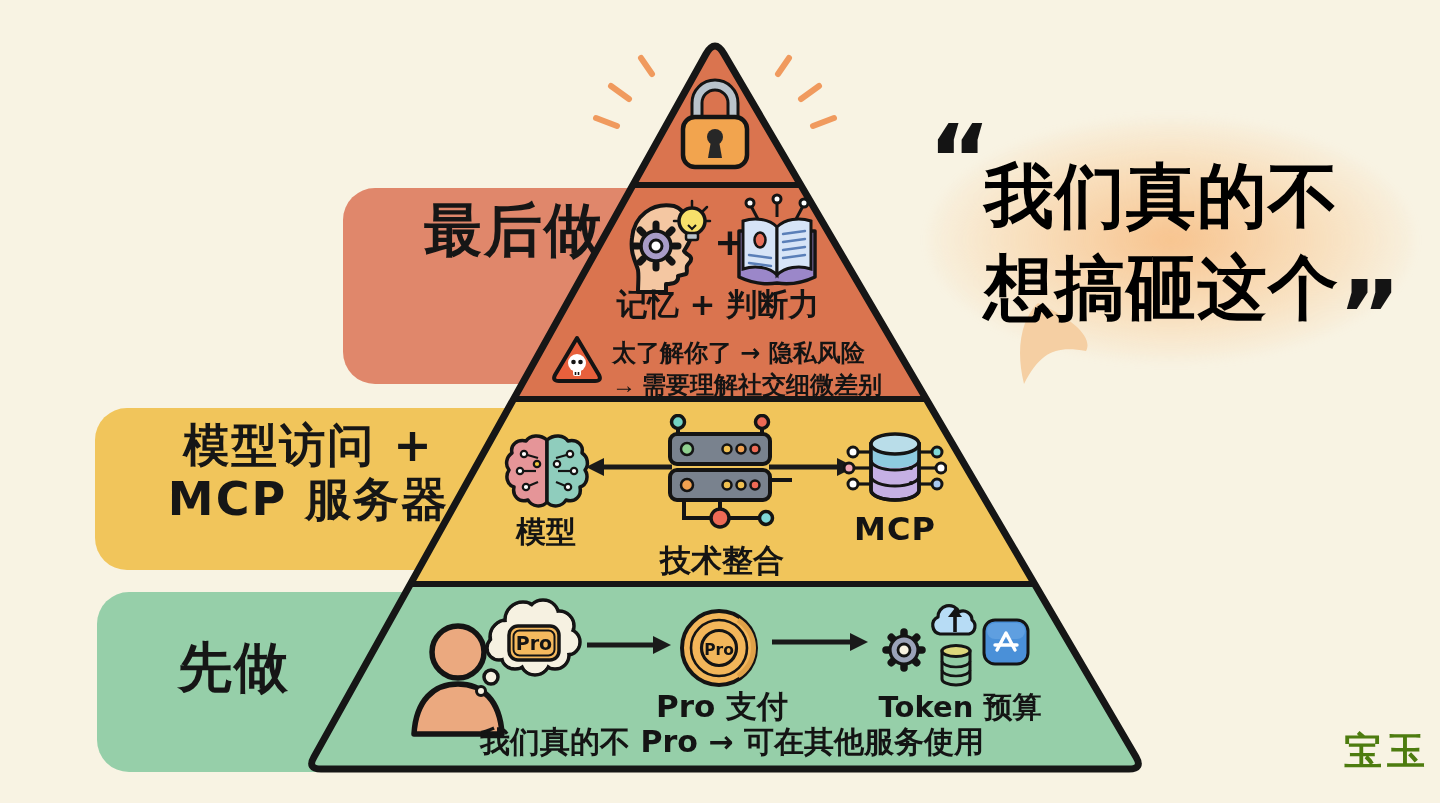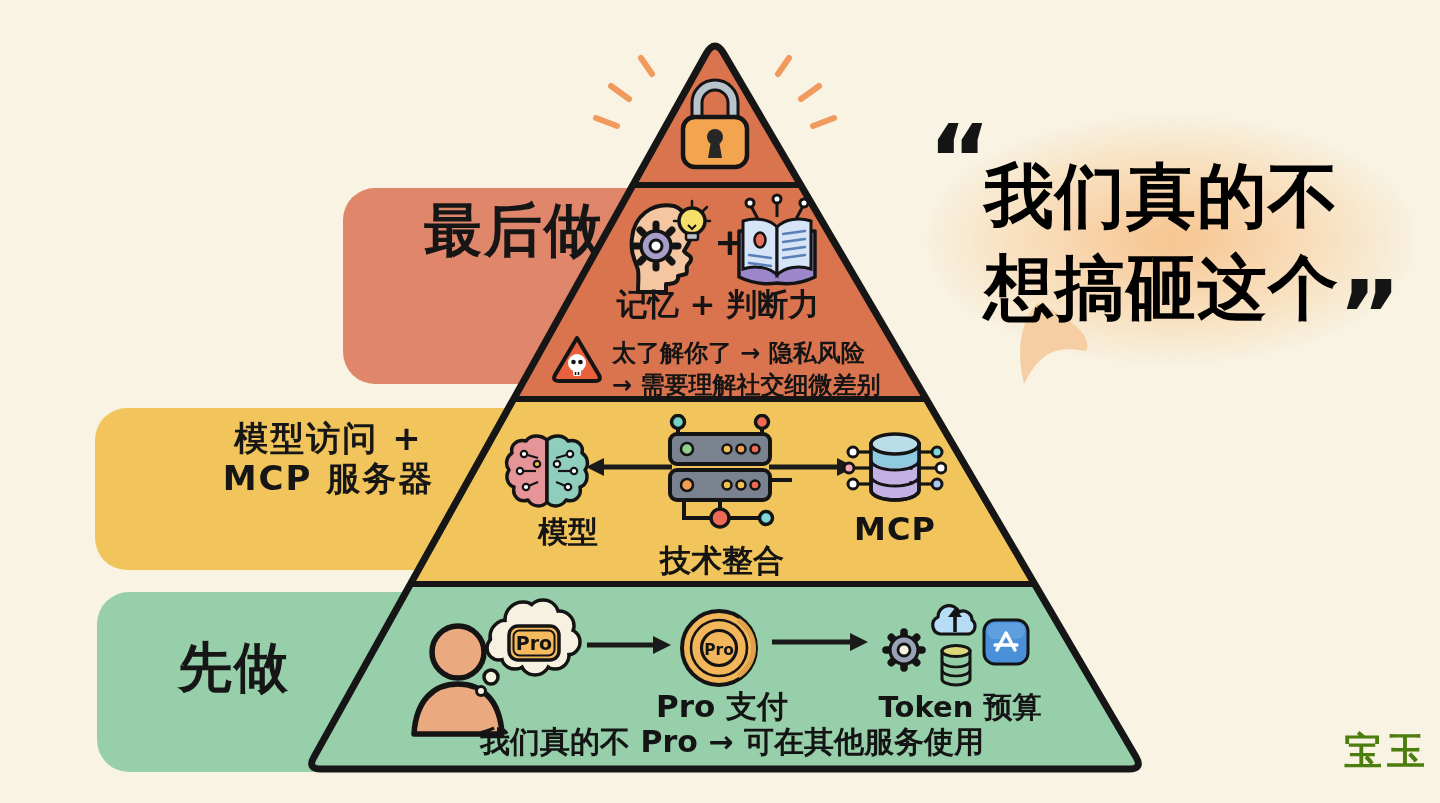--- a/index.html
+++ b/index.html
@@ -45,21 +45,21 @@
 
 <div class="glow z0"></div>
 <svg class="abs z0" style="left:1005px;top:298px;" width="100" height="96" viewBox="0 0 100 96">
   <path d="M 33,5 C 70,22 88,40 81,53 C 53,48 36,52 19,86 C 10,50 17,20 33,5 Z" fill="#f5cfa3"></path>
 </svg>
 
 <div class="plate z1" style="left:343px;top:188px;width:355px;height:196px;background:#e0876b;"></div>
 <div class="plate-label z1" style="left:343px;top:196px;width:330px;font-size:58px;">最后做</div>
 
 <div class="plate z1" style="left:95px;top:408px;width:465px;height:162px;background:#f1c55b;"></div>
-<div class="plate-label z1" style="left:95px;top:418px;width:415px;font-size:34px;margin-left:20px;">
+<div class="plate-label z1" style="left:95px;top:418px;width:415px;font-size:46px;">
   <div>模型访问 +</div>
   <div>MCP 服务器</div>
 </div>
 
 <div class="plate z1" style="left:97px;top:592px;width:420px;height:180px;background:#96cfa9;"></div>
 <div class="plate-label z1" style="left:97px;top:636px;width:262px;font-size:54px;">先做</div>
 
 <svg class="abs z2" style="left:0;top:0;" width="1440" height="803" viewBox="0 0 1440 803">
   <path d="M 411,584 L 1034,584 L 1136,757 Q 1143,769 1129,769 L 321,769 Q 307,769 314,757 Z" fill="#96cfa9"></path>
   <path d="M 514,399 L 926,399 L 1034,584 L 411,584 Z" fill="#f1c55b"></path>
@@ -148,21 +148,21 @@
   <path d="M 27,4 L 49,41 Q 52,47 45,47 L 9,47 Q 2,47 5,41 Z" fill="#e8603c" stroke="#141414" stroke-width="4" stroke-linejoin="round"></path>
   <circle cx="27" cy="29" r="9" fill="#ffffff"></circle>
   <rect x="23" y="35" width="8" height="7" rx="2" fill="#ffffff"></rect>
   <circle cx="23.5" cy="28" r="2.3" fill="#141414"></circle>
   <circle cx="30.5" cy="28" r="2.3" fill="#141414"></circle>
   <line x1="25.5" y1="38" x2="25.5" y2="41" stroke="#141414" stroke-width="1.6"></line>
   <line x1="28.5" y1="38" x2="28.5" y2="41" stroke="#141414" stroke-width="1.6"></line>
 </svg>
 
 <div class="ptext z3" style="left:612px;top:337px;font-size:24px;text-align:right;">太了解你了 → 隐私风险</div>
-<div class="ptext z3" style="left:612px;top:369px;font-size:24px;text-align:center;">→ 需要理解社交细微差别</div>
+<div class="ptext z3" style="left:612px;top:369px;font-size:24px;text-align:center;font-family:Liberation Serif, serif;">→ 需要理解社交细微差别</div>
 
 <svg class="abs z3" style="left:504px;top:430px;" width="86" height="82" viewBox="0 0 86 82">
   <path d="M 43,10 C 36,4 26,5 22,11 C 13,9 6,15 8,23 C 2,27 1,35 5,40 C 1,46 3,55 10,57 C 8,66 15,73 24,70 C 28,77 38,78 43,72 Z" fill="#e59598" stroke="#141414" stroke-width="3.5" stroke-linejoin="round"></path>
   <path d="M 43,10 C 50,4 60,5 64,11 C 73,9 80,15 78,23 C 84,27 85,35 81,40 C 85,46 83,55 76,57 C 78,66 71,73 62,70 C 58,77 48,78 43,72 Z" fill="#8fcdbd" stroke="#141414" stroke-width="3.5" stroke-linejoin="round"></path>
   <g stroke="#141414" stroke-width="2.2" fill="none">
     <line x1="20" y1="24" x2="34" y2="28"></line>
       <line x1="16" y1="41" x2="32" y2="41"></line>
     <line x1="22" y1="57" x2="34" y2="52"></line>
       <line x1="66" y1="24" x2="52" y2="28"></line>
     <line x1="70" y1="41" x2="54" y2="41"></line>
@@ -172,21 +172,21 @@
     <circle cx="20" cy="24" r="3.2" fill="#ffffff"></circle>
     <circle cx="16" cy="41" r="3.2" fill="#ffffff"></circle>
     <circle cx="22" cy="57" r="3.2" fill="#ffffff"></circle>
     <circle cx="33" cy="34" r="3.2" fill="#f0c83c"></circle>
     <circle cx="66" cy="24" r="3.2" fill="#ffffff"></circle>
     <circle cx="70" cy="41" r="3.2" fill="#ffffff"></circle>
     <circle cx="64" cy="57" r="3.2" fill="#ffffff"></circle>
     <circle cx="53" cy="34" r="3.2" fill="#ffffff"></circle>
   </g>
 </svg>
-<div class="ptext z3" style="left:508px;top:512px;width:120px;font-size:30px;text-align:center;">模型</div>
+<div class="ptext z3" style="left:486px;top:512px;width:120px;font-size:30px;text-align:center;">模型</div>
 
 <svg class="abs z3" style="left:634px;top:414px;" width="172" height="118" viewBox="0 0 172 118">
   <g stroke="#141414" stroke-width="4" fill="none">
     <line x1="44" y1="20" x2="44" y2="8"></line>
     <line x1="128" y1="20" x2="128" y2="8"></line>
     <polyline points="50,86 50,104 132,104"></polyline>
     <line x1="86" y1="86" x2="86" y2="104"></line>
     <line x1="136" y1="66" x2="158" y2="66"></line>
   </g>
   <circle cx="44" cy="8" r="6.5" fill="#74d3c3" stroke="#141414" stroke-width="3.5"></circle>

